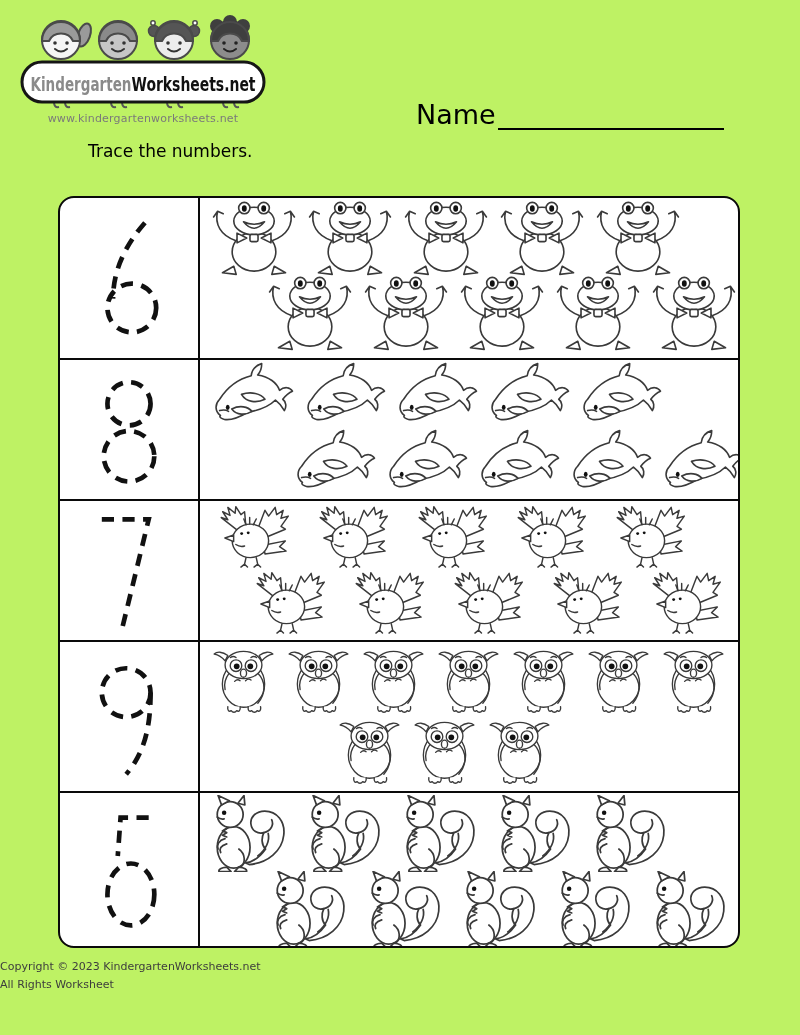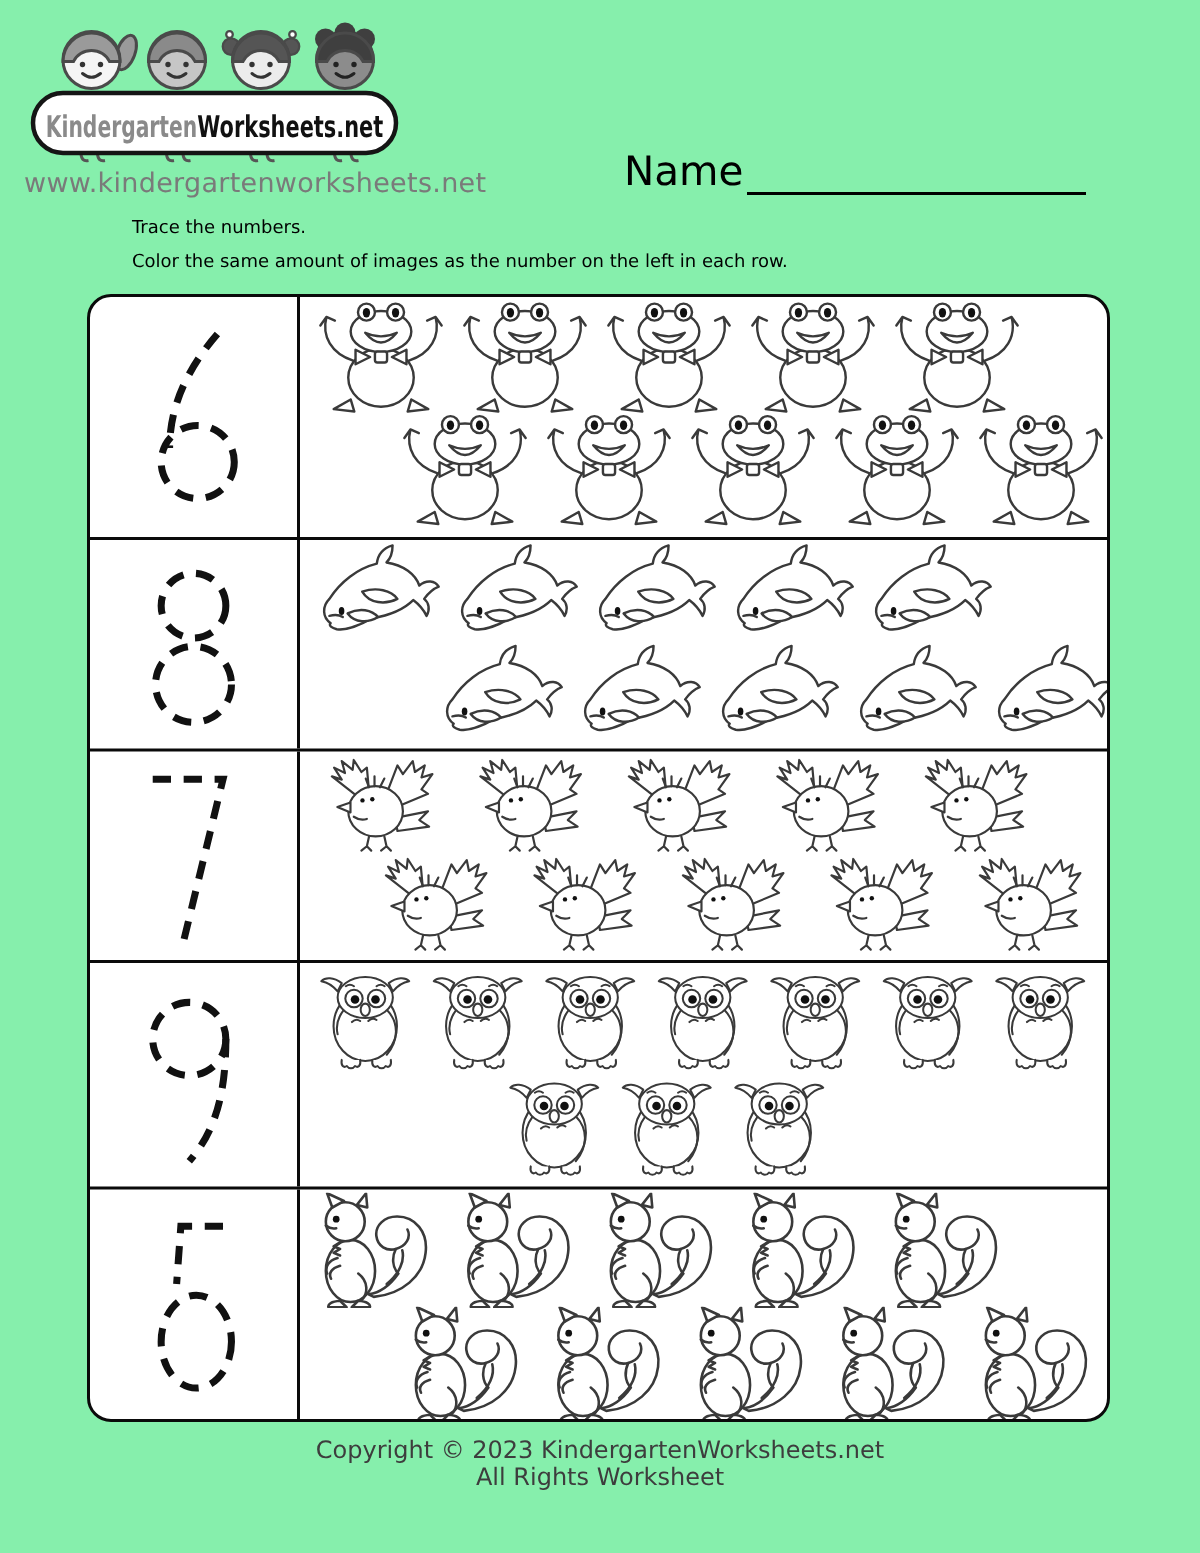--- a/index.html
+++ b/index.html
@@ -1,30 +1,30 @@
 <!DOCTYPE html>
 <html><head>
 <meta charset="utf-8">
 <style>
   html,body{margin:0;padding:0;background:#fff;}
-  .page{position:relative;width:800px;height:1035px;background:#86efac;overflow:hidden;
+  .page{position:relative;width:800px;height:1035px;background:#bef264;overflow:hidden;
         font-family:"DejaVu Sans","Liberation Sans",sans-serif;color:#111;}
 
   
   .logo-svg{position:absolute;left:16px;top:10px;width:254px;height:100px;}
   .site-url{position:absolute;left:16px;top:112px;width:254px;text-align:center;
-            font-size:18px;color:#7a7a7a;letter-spacing:.2px;}
+            font-size:11px;color:#7a7a7a;letter-spacing:.2px;}
   .page-title{position:absolute;left:288px;top:36px;font-size:30px;font-weight:400;
               color:#000;letter-spacing:-.5px;white-space:nowrap;}
   .name-row{position:absolute;left:416px;top:98px;width:308px;display:flex;
             align-items:flex-end;font-size:27px;color:#000;}
   .name-rule{flex:1;border-bottom:2.5px solid #000;height:30px;margin-left:2px;}
 
   
-  .instructions{position:absolute;left:88px;top:140px;font-size:12px;line-height:23px;color:#000;}
+  .instructions{position:absolute;left:88px;top:140px;font-size:17px;line-height:23px;color:#000;}
 
   
   .wtable{position:absolute;left:58px;top:196px;width:682px;height:752px;box-sizing:border-box;
           border:2.5px solid #0a0a0a;border-radius:16px;overflow:hidden;display:flex;flex-direction:column;background:#fff;}
   .row{display:flex;box-sizing:border-box;flex:0 0 auto;}
   .row + .row{border-top:2px solid #0a0a0a;}
   .row:nth-child(1){height:160px;}
   .row:nth-child(2){height:141px;}
   .row:nth-child(3){height:141px;}
   .row:nth-child(4){height:151px;}
@@ -41,22 +41,22 @@
   .row-dolphin .animal{width:92px;height:68px;}
   .row-dolphin .sub.bottom{margin-left:82px;margin-top:-1px;}
   .row-bird .animal{width:99px;height:67px;}
   .row-bird .sub.bottom{margin-left:36px;margin-top:-1px;}
   .row-owl .animal{width:75px;height:72px;}
   .row-owl .sub.bottom{margin-left:126px;margin-top:-1px;}
   .row-squirrel .animal{width:95px;height:77px;}
   .row-squirrel .sub.bottom{margin-left:60px;margin-top:-1px;}
 
   
-  .footer{position:absolute;left:0;top:958px;width:100%;text-align:center;
-          font-size:16px;line-height:18px;color:#3d3d3d;}
+  .footer{position:absolute;left:0;top:958px;width:100%;
+          font-size:11px;line-height:18px;color:#3d3d3d;}
 
   
   .art{stroke:#3a3a3a;stroke-width:2;fill:#fff;stroke-linecap:round;stroke-linejoin:round;}
   .num-stroke{stroke:#111;stroke-width:5;fill:none;stroke-dasharray:13 9;}
 </style>
 </head>
 <body>
 
 <svg width="0" height="0" style="position:absolute" aria-hidden="true">
   <defs>
@@ -233,21 +233,20 @@
   <div class="site-url">www.kindergartenworksheets.net</div>
 
 
   <div class="name-row">
     <span>Name</span>
     <span class="name-rule"></span>
   </div>
 
   <div class="instructions">
     <div>Trace the numbers.</div>
-    <div>Color the same amount of images as the number on the left in each row.</div>
   </div>
 
   <div class="wtable" id="wtable">
       <div class="row row-frog">
         <div class="num-cell">
           <svg class="num-svg">
             <use href="#num-6" xlink:href="#num-6"></use>
           </svg>
         </div>
         <div class="img-cell">

